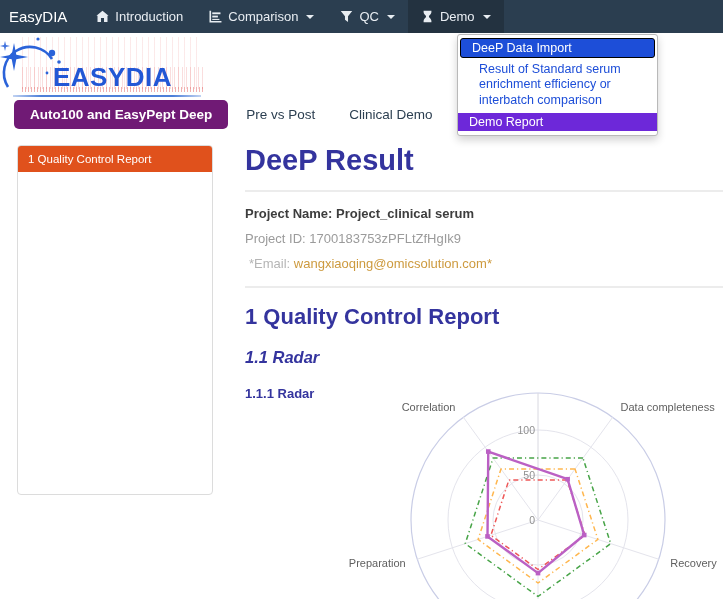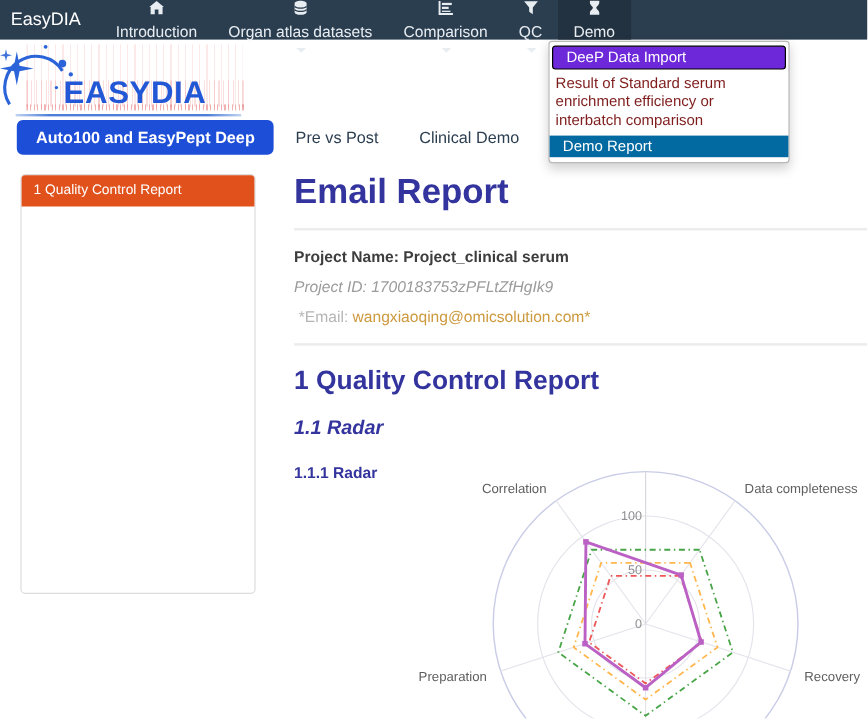--- a/index.html
+++ b/index.html
@@ -5,66 +5,66 @@
   * { box-sizing: border-box; margin: 0; padding: 0; }
   html,body { width:723px; height:599px; }
   body { font-family:"Liberation Sans", sans-serif; background:#fff; }
   .page { position:relative; width:723px; height:599px; overflow:hidden; background:#fff; }
 
   
   .navbar { position:absolute; left:0; top:0; width:723px; height:33px;
             background:#2b3e50; display:flex; align-items:stretch; z-index:40; }
   .brand { color:#fff; font-size:15px; display:flex; align-items:center; padding:0 16px 0 9px; cursor:pointer; }
   .nav-item { display:flex; align-items:center; gap:6px; padding:0 13px; color:#e8edf2;
-              font-size:13px; cursor:pointer;flex-direction:column; }
+              font-size:13px; cursor:pointer; }
   .nav-item.active { background:#233240; }
   .nav-item .ico { display:inline-flex; width:13px; height:13px; }
   .nav-item svg { width:13px; height:13px; }
   .caret { width:0; height:0; border-left:4px solid transparent; border-right:4px solid transparent;
            border-top:4px solid #e8edf2; margin-left:2px; }
 
   
   .dropdown { position:absolute; left:457px; top:34px; width:201px; background:#fff;
               border:1px solid #b9b9b9; border-radius:3px; box-shadow:0 4px 9px rgba(0,0,0,.18);
               padding:3px 0 4px 0; z-index:60; font-size:12.5px; }
-  .dd-item-dark { background:#0369a1; color:#fff; padding:2px 11px; cursor:pointer; }
-  .dd-item-focus { margin:0 2px; border:1px solid #000; border-radius:3px; background:#6d28d9; }
-  .dd-item-disabled { color:#7f1d1d; padding:4px 12px 5px 5px; line-height:1.22; cursor:default; }
+  .dd-item-dark { background:#6d28d9; color:#fff; padding:2px 11px; cursor:pointer; }
+  .dd-item-focus { margin:0 2px; border:1px solid #000; border-radius:3px; background:#1d4ed8; }
+  .dd-item-disabled { color:#1d4ed8; padding:4px 12px 5px 21px; line-height:1.22; cursor:default; }
 
   
   .logo-strip { position:absolute; left:0; top:33px; width:723px; height:65px; background:#fff; }
   .spec { position:absolute; background:repeating-linear-gradient(90deg, rgba(231,96,96,.30) 0 1px, transparent 1px 6px); }
   .spec.s1 { left:22px; top:4px; width:180px; height:50px; opacity:.45; }
   .spec.s2 { left:22px; top:34px; width:182px; height:22px; opacity:.55;
              background:repeating-linear-gradient(90deg, rgba(231,96,96,.38) 0 1px, transparent 1px 4px); }
   .spec.s3 { left:22px; top:54px; width:182px; height:5px; opacity:.8;
              background:repeating-linear-gradient(90deg, rgba(220,60,60,.5) 0 1px, transparent 1px 3px); }
   .logo-art { position:absolute; left:0px; top:2px; }
   .logo-text { position:absolute; left:53px; top:29px; font-size:26px; font-weight:bold;
                color:#2257d5; letter-spacing:.5px; }
   .logo-underline { position:absolute; left:13px; top:62px; width:188px; height:2px;
                     background:linear-gradient(90deg, rgba(77,127,217,.35), #4d7fd9 15%, #4d7fd9 85%, rgba(77,127,217,.35)); }
 
   
   .tabs { position:absolute; left:14px; top:100px; display:flex; align-items:center; gap:2px; }
   .tab { font-size:13.5px; color:#2b3e50; padding:7px 16px; border-radius:5px; cursor:pointer; white-space:nowrap; }
-  .tab.active { background:#1d4ed8; color:#fff; font-weight:bold; }
+  .tab.active { background:#701a75; color:#fff; font-weight:bold; }
 
   
   .side-box { position:absolute; left:17px; top:145px; width:196px; height:350px;
               border:1px solid #dcdcdc; border-radius:4px; background:#fff; }
   .side-item { background:#e0511c; color:#fff; font-size:11.5px; padding:7px 10px;
                border-radius:3px 3px 0 0; cursor:pointer; }
 
   
   .main { position:absolute; left:245px; top:140px; width:478px; color:#3c3c3c; }
   .h1 { font-size:29px; font-weight:bold; color:#34349e; margin:4px 0 13px 0; }
   .rule { border:0; border-top:2px solid #ececec; margin:0 0 14px 0; }
   .p-name { font-size:13px; font-weight:bold; color:#3d3d3d; margin:4px 0 10px 0; }
-  .p-id { font-size:13px; font-style:italic; color:#9b9b9b; margin:0 0 10px 0; }
+  .p-id { font-size:13px; color:#9b9b9b; margin:0 0 10px 0; }
   .p-email { font-size:13px; color:#b5b5b5; margin:0 0 15px 4px; }
   .p-email a { color:#cd9a3e; text-decoration:none; }
   .h2 { font-size:22px; font-weight:bold; color:#34349e; margin:16px 0 18px 0; }
   .h3 { font-size:16.5px; font-weight:bold; color:#34349e; margin:0 0 19px 0;font-style:italic; }
   .h4 { font-size:13px; font-weight:bold; color:#34349e; margin:0 16px 8px 0; }
 
   
   .radar-svg { position:absolute; left:0; top:372px; z-index:5; }
   .radar-svg text { font-family:"Liberation Sans", sans-serif; }
 </style>
@@ -78,31 +78,20 @@
 
     <div class="nav-item">
       <span class="ico">
         <svg viewBox="0 0 12 12">
             <path d="M6 0.8 L11.6 5.4 L10.6 5.4 L10.6 11 L7.4 11 L7.4 7.4 L4.6 7.4 L4.6 11 L1.4 11 L1.4 5.4 L0.4 5.4 Z" fill="#e8edf2"></path>
           </svg>
       </span>
       <span>Introduction</span>
     </div>
 
-    <div class="nav-item">
-      <span class="ico">
-        <svg viewBox="0 0 12 12">
-          <path d="M1.4 2.6c0-1.1 2.1-2 4.6-2s4.6 .9 4.6 2v6.8c0 1.1-2.1 2-4.6 2s-4.6-.9-4.6-2z" fill="#e8edf2"></path>
-          <path d="M1.4 4.9c.8 .9 2.6 1.4 4.6 1.4s3.8-.5 4.6-1.4" stroke="#2b3e50" stroke-width="0.9" fill="none"></path>
-          <path d="M1.4 7.4c.8 .9 2.6 1.4 4.6 1.4s3.8-.5 4.6-1.4" stroke="#2b3e50" stroke-width="0.9" fill="none"></path>
-        </svg>
-      </span>
-      <span>Organ atlas datasets</span>
-      <span class="caret"></span>
-    </div>
 
     <div class="nav-item">
       <span class="ico">
         <svg viewBox="0 0 12 12">
           <path d="M1.2 0.8 V10.8 H11.5" stroke="#e8edf2" stroke-width="1.5" fill="none"></path>
           <rect x="3" y="2.2" width="7.6" height="1.7" fill="#e8edf2"></rect>
           <rect x="3" y="5.2" width="5.2" height="1.7" fill="#e8edf2"></rect>
           <rect x="3" y="8.2" width="6.6" height="1.0" fill="#e8edf2"></rect>
         </svg>
       </span>
@@ -159,21 +148,21 @@
     <div class="tab">Pre vs Post</div>
     <div class="tab">Clinical Demo</div>
     <div class="tab">Batch QC</div>
   </div>
 
   <div class="side-box">
     <div class="side-item">1 Quality Control Report</div>
   </div>
 
   <div class="main">
-    <div class="h1">Email Report</div>
+    <div class="h1">DeeP Result</div>
     <hr class="rule">
     <div class="p-name">Project Name: Project_clinical serum</div>
     <div class="p-id">Project ID: 1700183753zPFLtZfHgIk9</div>
     <div class="p-email"><span>*Email: </span><a href="#">wangxiaoqing@omicsolution.com*</a></div>
     <hr class="rule">
     <div class="h2">1 Quality Control Report</div>
     <div class="h3">1.1 Radar</div>
     <div class="h4">1.1.1 Radar</div>
   </div>
 

